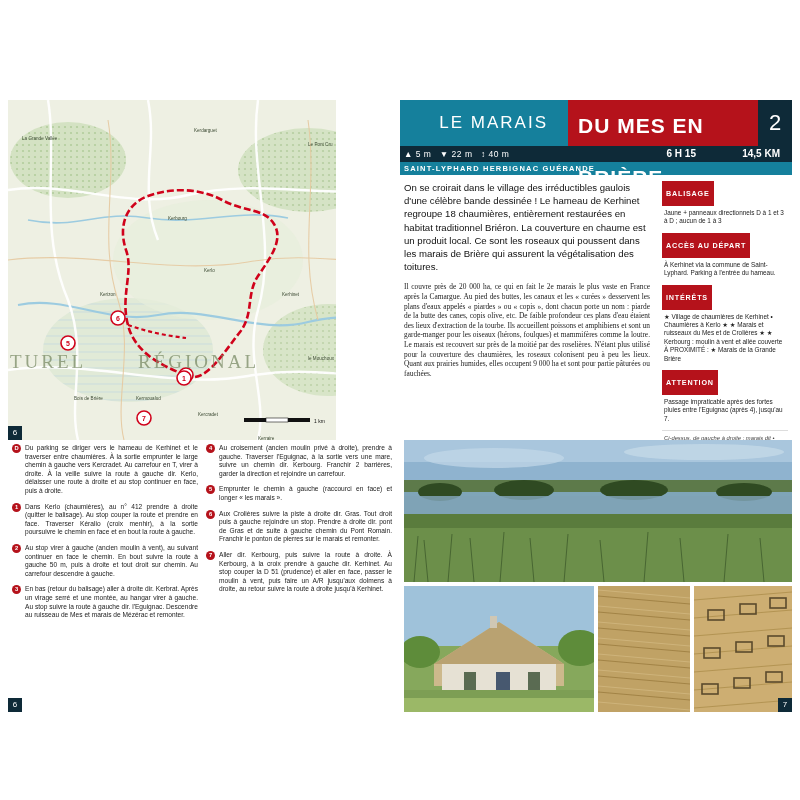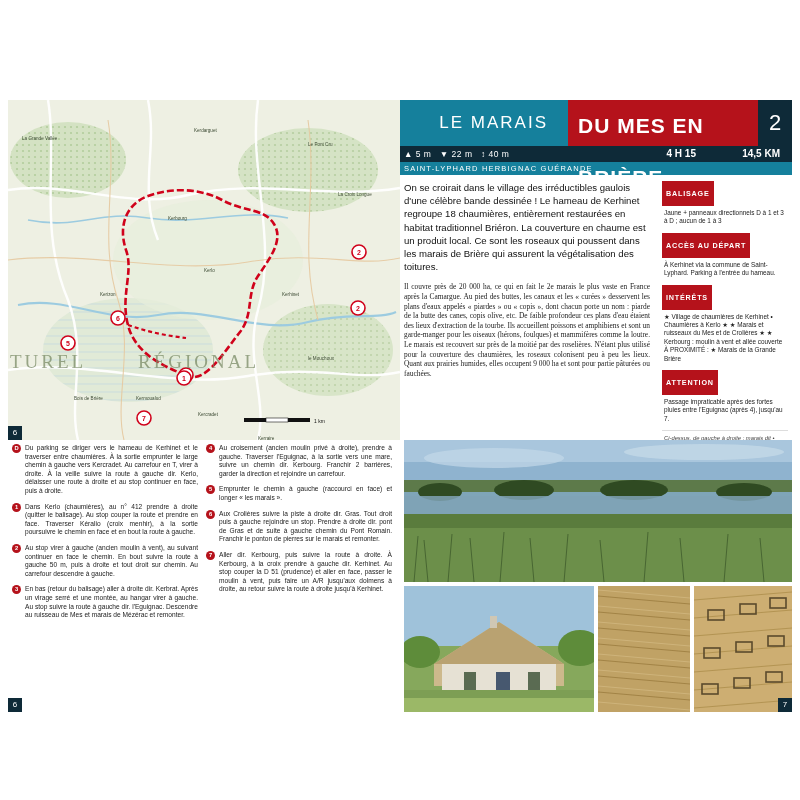--- a/index.html
+++ b/index.html
@@ -2,21 +2,21 @@
 <html><head>
 <meta charset="utf-8">
 <style>
   html,body{margin:0;padding:0;background:#ffffff;}
   body{width:800px;height:800px;font-family:"Liberation Sans",sans-serif;overflow:hidden;}
   .page{position:relative;width:800px;height:800px;background:#fff;}
   .spread{position:absolute;left:8px;top:100px;width:784px;height:612px;background:#fff;}
 
   
   .top{position:relative;height:340px;}
-  .map{position:absolute;left:0;top:0;width:392px;height:340px;background:#84cc16;overflow:hidden;}
+  .map{position:absolute;left:0;top:0;width:328px;height:340px;background:#84cc16;overflow:hidden;}
   .map svg{display:block;}
   .mapfolio{position:absolute;left:0;bottom:0;width:14px;height:14px;background:#0e2a38;color:#fff;font-size:8px;line-height:14px;text-align:center;}
 
   .right{position:absolute;left:392px;top:0;width:392px;height:340px;background:#fff;}
 
   .hdr{position:relative;height:46px;background:#15809c;}
   .hdr .teal{position:absolute;left:0;top:0;width:168px;height:46px;background:#15809c;}
   .hdr .red{position:absolute;left:168px;top:0;right:34px;height:46px;background:#b5121b;}
   .hdr .num{position:absolute;right:0;top:0;width:34px;height:46px;background:#0e2a38;color:#fff;
              font-size:22px;text-align:center;line-height:46px;}
@@ -25,21 +25,21 @@
   .hdr .title{position:absolute;left:178px;top:0;right:40px;height:35px;color:#fff;font-size:21px;
               font-weight:bold;letter-spacing:1px;line-height:52px;}
 
   .bar{position:relative;height:16px;background:#0e2a38;color:#fff;font-size:8.5px;line-height:16px;}
   .bar .chips{position:absolute;left:4px;top:0;}
   .bar .chip{display:inline-block;margin-right:6px;letter-spacing:.5px;}
   .bar .time{position:absolute;right:96px;top:0;font-weight:bold;font-size:10px;}
   .bar .dist{position:absolute;right:12px;top:0;font-weight:bold;font-size:10px;text-align:right;}
 
   .towns{height:13px;background:#15809c;color:#fff;font-size:7.5px;line-height:13px;padding-left:4px;
-         letter-spacing:1.2px;font-weight:normal;}
+         letter-spacing:1.2px;font-weight:bold;}
 
   .cols{position:relative;height:194px;background:#fff;}
   .lcol{position:absolute;left:4px;top:6px;width:246px;}
   .rcol{position:absolute;right:4px;top:6px;width:126px;}
 
   .lede{font-size:9.6px;line-height:13.2px;color:#111;margin-bottom:9px;}
   .sect-h{color:#15809c;font-size:9.5px;font-weight:bold;letter-spacing:.6px;margin:0 0 4px;}
   .body{font-size:7.4px;line-height:9.6px;color:#222;text-align:justify;font-family:Liberation Serif, serif;}
 
   .box{margin-bottom:7px;}
@@ -181,21 +181,21 @@
           <div class="title">DU MES EN BRIÈRE</div>
           <div class="num">2</div>
         </div>
 
         <div class="bar">
           <span class="chips">
             <span class="chip">▲ 5 m</span>
             <span class="chip">▼ 22 m</span>
             <span class="chip">↕ 40 m</span>
           </span>
-          <span class="time">4 H 15</span>
+          <span class="time">6 H 15</span>
           <span class="dist">14,5 KM</span>
         </div>
 
         <div class="towns">SAINT-LYPHARD   HERBIGNAC   GUÉRANDE</div>
 
         <div class="cols">
           <div class="lcol">
             <div class="lede">On se croirait dans le village des irréductibles gaulois d'une célèbre bande dessinée ! Le hameau de Kerhinet regroupe 18 chaumières, entièrement restaurées en habitat traditionnel Briéron. La couverture en chaume est un produit local. Ce sont les roseaux qui poussent dans les marais de Brière qui assurent la végétalisation des toitures.</div>
             <div class="body">Il couvre près de 20 000 ha, ce qui en fait le 2e marais le plus vaste en France après la Camargue. Au pied des buttes, les canaux et les « curées » desservent les plans d'eaux appelés « piardes » ou « copis », dont chacun porte un nom : piarde de la butte des canes, copis olive, etc. De faible profondeur ces plans d'eau étaient des lieux d'extraction de la tourbe. Ils accueillent poissons et amphibiens et sont un garde-manger pour les oiseaux (hérons, foulques) et mammifères comme la loutre. Le marais est recouvert sur près de la moitié par des roselières. N'étant plus utilisé pour la couverture des chaumières, les roseaux colonisent peu à peu les lieux. Quant aux prairies humides, elles occupent 9 000 ha et sont pour partie pâturées ou fauchées.</div>
           </div>

